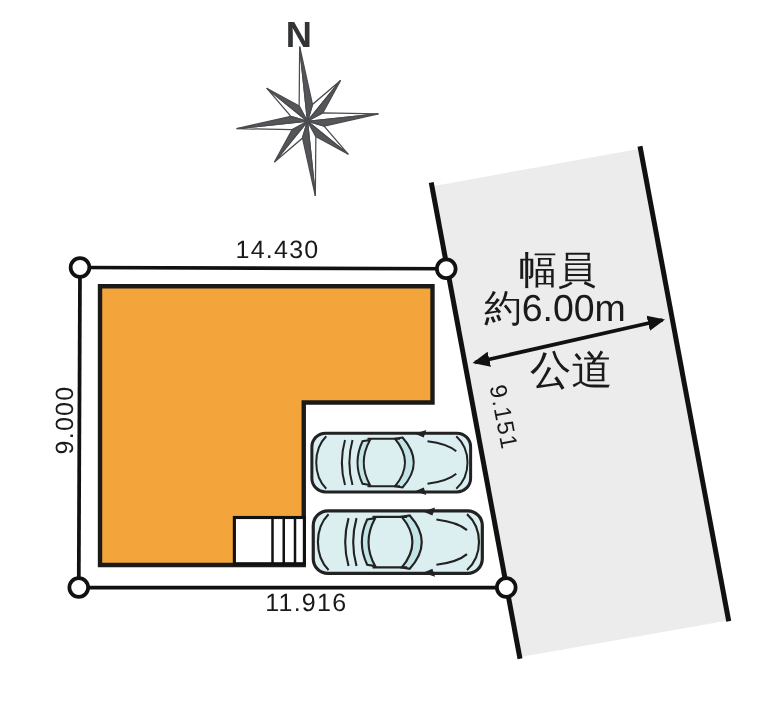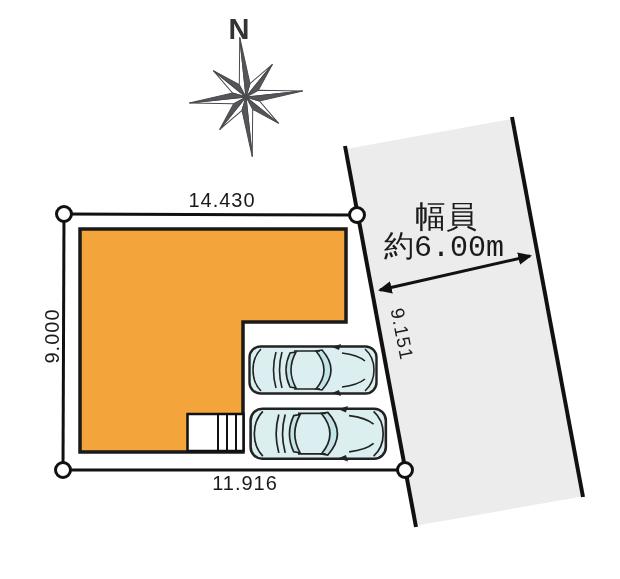--- a/index.html
+++ b/index.html
@@ -107,15 +107,16 @@
 
   <div class="lbl lbl-dim lbl-dim-left" style="left:52px;top:336px;">9.000</div>
 
   <div class="lbl lbl-dim" style="left:233px;top:483px;margin-left:12px;">11.916</div>
 
   <div class="lbl lbl-dim lbl-dim-right" style="left:402px;top:334px;">9.151</div>
 
 
   <div class="lbl lbl-road-caption" style="left:446px;top:195px;margin-top:21px;">幅員</div>
 
-  <div class="lbl lbl-road-value" style="left:444px;top:248px;font-family:Liberation Mono, monospace;">約6.00m</div>
+  <div class="lbl lbl-road-value" style="left:444px;top:248px;">約6.00m</div>
 
+  <div class="lbl lbl-road-name" style="left:457px;top:296px;">公道</div>
 </div>
 
 </body></html>

